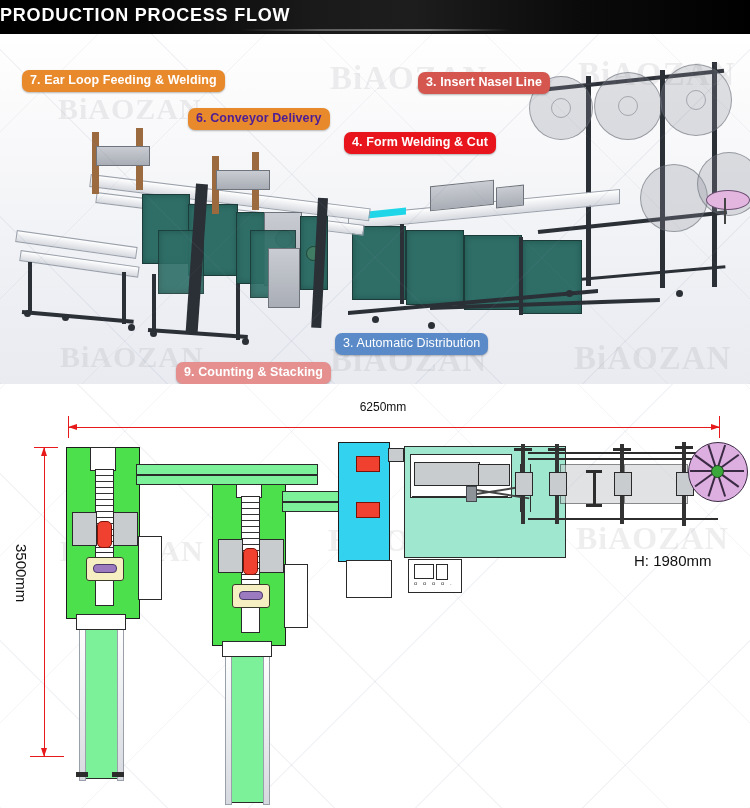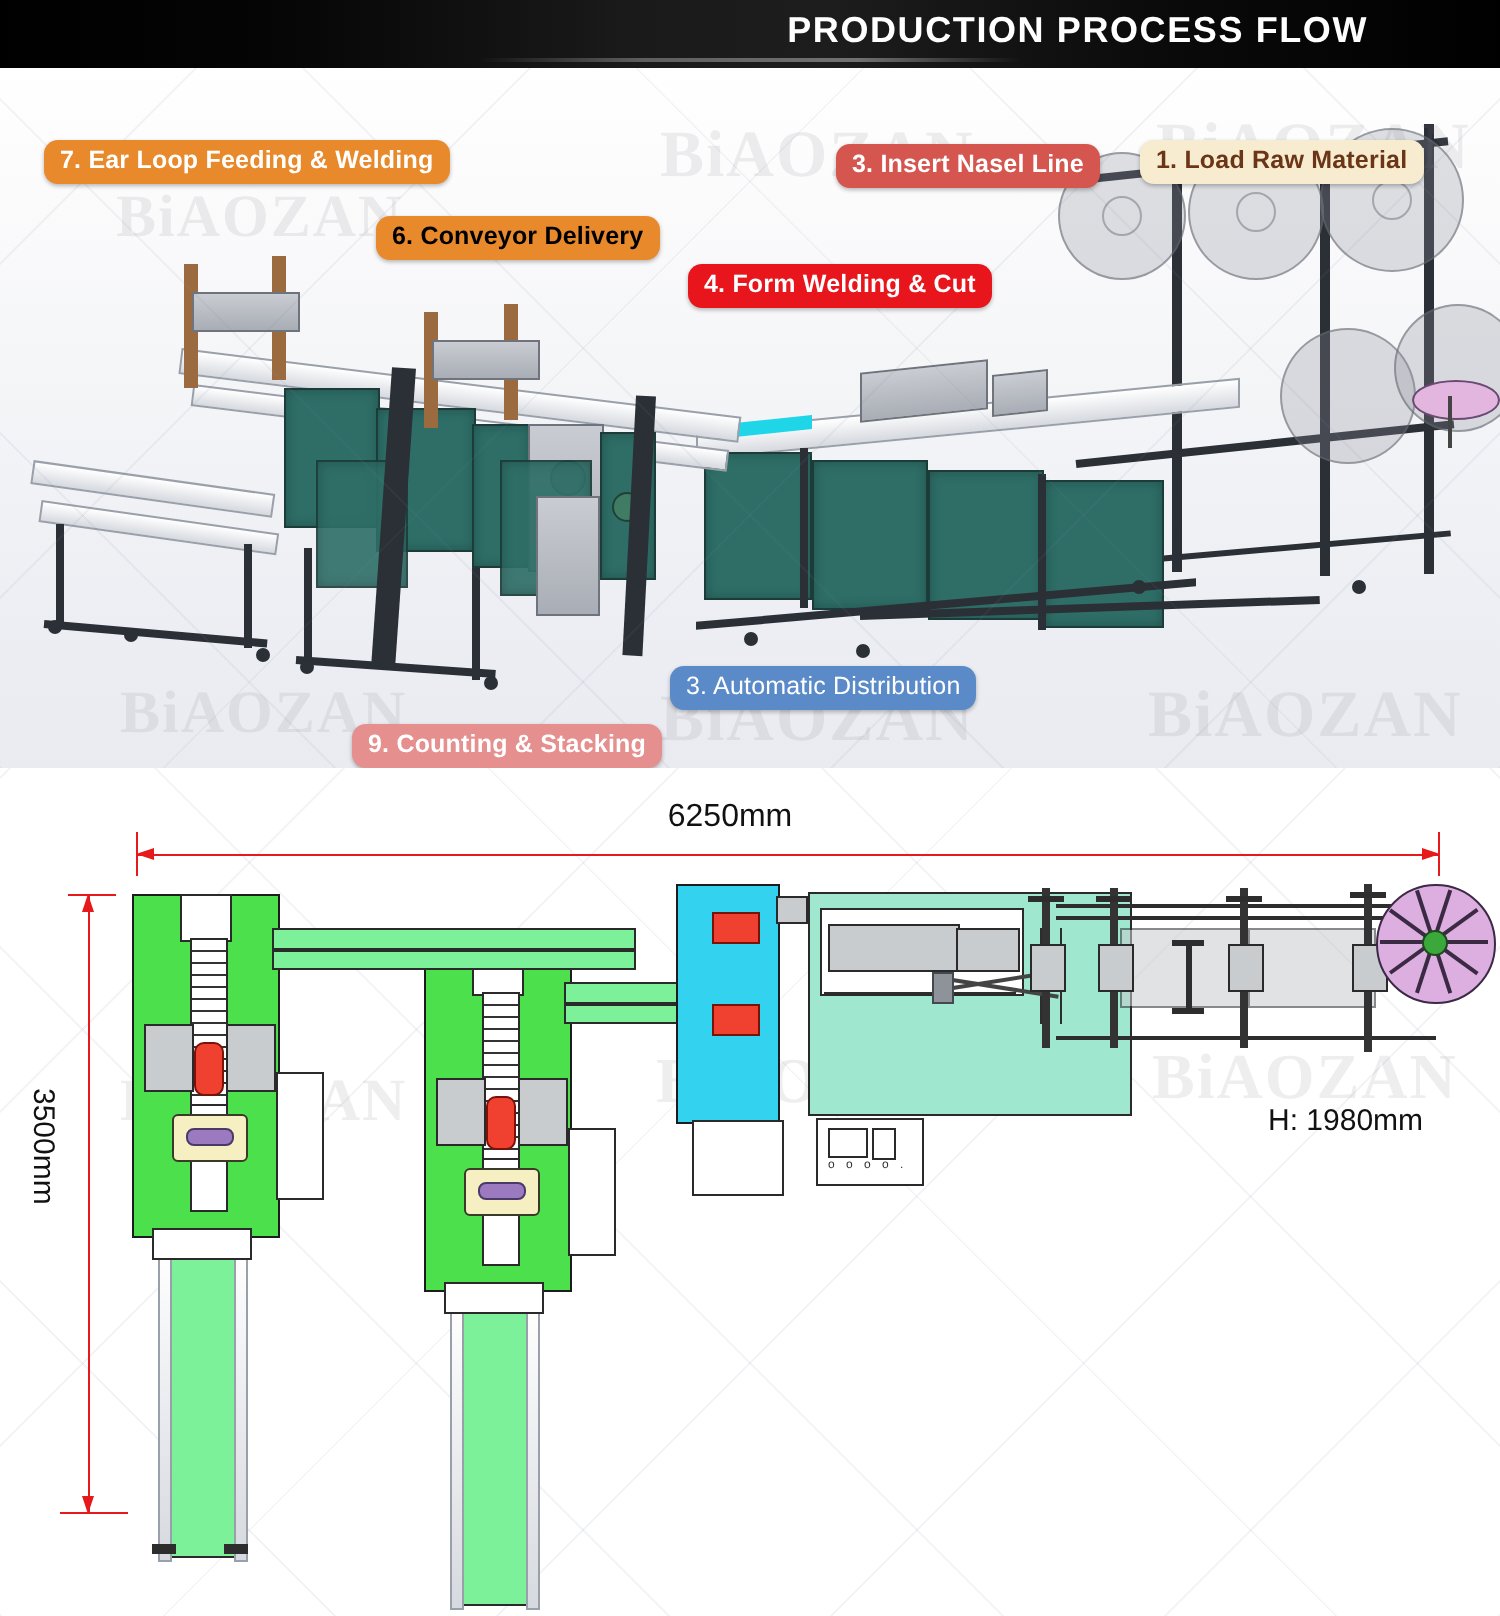--- a/index.html
+++ b/index.html
@@ -32,21 +32,21 @@
     position: absolute;
     left: 240px; bottom: 3px;
     width: 270px; height: 2px;
     background: linear-gradient(to right, rgba(255,255,255,0) 0%, rgba(150,150,150,.55) 30%, rgba(170,170,170,.6) 70%, rgba(255,255,255,0) 100%);
   }
   #header-title {
     position: absolute;
     left: 0; top: 0;
     width: 684px;
     line-height: 31px;
-    text-align: right;
+    text-align: left;
     color: #ffffff;
     font-size: 18px;
     font-weight: bold;
     letter-spacing: 0.8px;
     font-family: "Liberation Sans", sans-serif;
   }
 
   
   #photo-panel {
     position: absolute;
@@ -317,48 +317,45 @@
     <div class="wm" style="left:58px;top:58px;font-size:30px;">BiAOZAN</div>
     <div class="wm" style="left:330px;top:26px;font-size:33px;">BiAOZAN</div>
     <div class="wm" style="left:578px;top:22px;font-size:33px;">BiAOZAN</div>
     <div class="wm" style="left:60px;top:306px;font-size:30px;">BiAOZAN</div>
     <div class="wm" style="left:330px;top:308px;font-size:33px;">BiAOZAN</div>
     <div class="wm" style="left:574px;top:306px;font-size:33px;">BiAOZAN</div>
 
     <div class="badge" style="left:22px;top:36px;background:#e8892b;color:#ffffff;">
       <span>7. Ear Loop Feeding &amp; Welding</span>
     </div>
-    <div class="badge" style="left:188px;top:74px;background:#e8892b;color:#000000;">
+    <div class="badge" style="left:188px;top:74px;background:#e8892b;color:#4c1d95;">
       <span>6. Conveyor Delivery</span>
     </div>
     <div class="badge" style="left:344px;top:98px;background:#e8151c;color:#ffffff;">
       <span>4. Form Welding &amp; Cut</span>
     </div>
     <div class="badge" style="left:418px;top:38px;background:#d4564f;color:#ffffff;">
       <span>3. Insert Nasel Line</span>
-    </div>
-    <div class="badge" style="left:570px;top:36px;background:#f7ecd0;color:#6b3618;">
-      <span>1. Load Raw Material</span>
     </div>
     <div class="badge" style="left:335px;top:299px;background:#5a8bc8;color:#ffffff;font-weight:normal;">
       <span>3. Automatic Distribution</span>
     </div>
     <div class="badge" style="left:176px;top:328px;background:#e58f8f;color:#ffffff;">
       <span>9. Counting &amp; Stacking</span>
     </div>
   </div>
 
   <div id="drawing-panel">
 
     <div class="hatch"></div>
     <div class="wm" style="left:60px;top:150px;font-size:30px;">BiAOZAN</div>
     <div class="wm" style="left:328px;top:138px;font-size:32px;">BiAOZAN</div>
     <div class="wm" style="left:576px;top:136px;font-size:32px;">BiAOZAN</div>
 
-    <div class="dim-text" style="left:365px;top:16px;transform:translateX(-50%);font-size:16px;">6250mm</div>
+    <div class="dim-text" style="left:383px;top:16px;transform:translateX(-50%);font-size:12px;">6250mm</div>
     <div class="dim-line" style="left:68px;top:43px;width:652px;height:1.4px;"></div>
     <div class="arrow-l" style="left:68px;top:40px;"></div>
     <div class="arrow-r" style="left:711px;top:40px;"></div>
     <div class="dim-line" style="left:68px;top:32px;width:1.2px;height:22px;"></div>
     <div class="dim-line" style="left:719px;top:32px;width:1.2px;height:22px;"></div>
 
     <div class="dim-line" style="left:44px;top:63px;width:1.4px;height:310px;"></div>
     <div class="arrow-u" style="left:41px;top:63px;"></div>
     <div class="arrow-d" style="left:41px;top:364px;"></div>
     <div class="dim-line" style="left:34px;top:63px;width:24px;height:1.2px;"></div>

